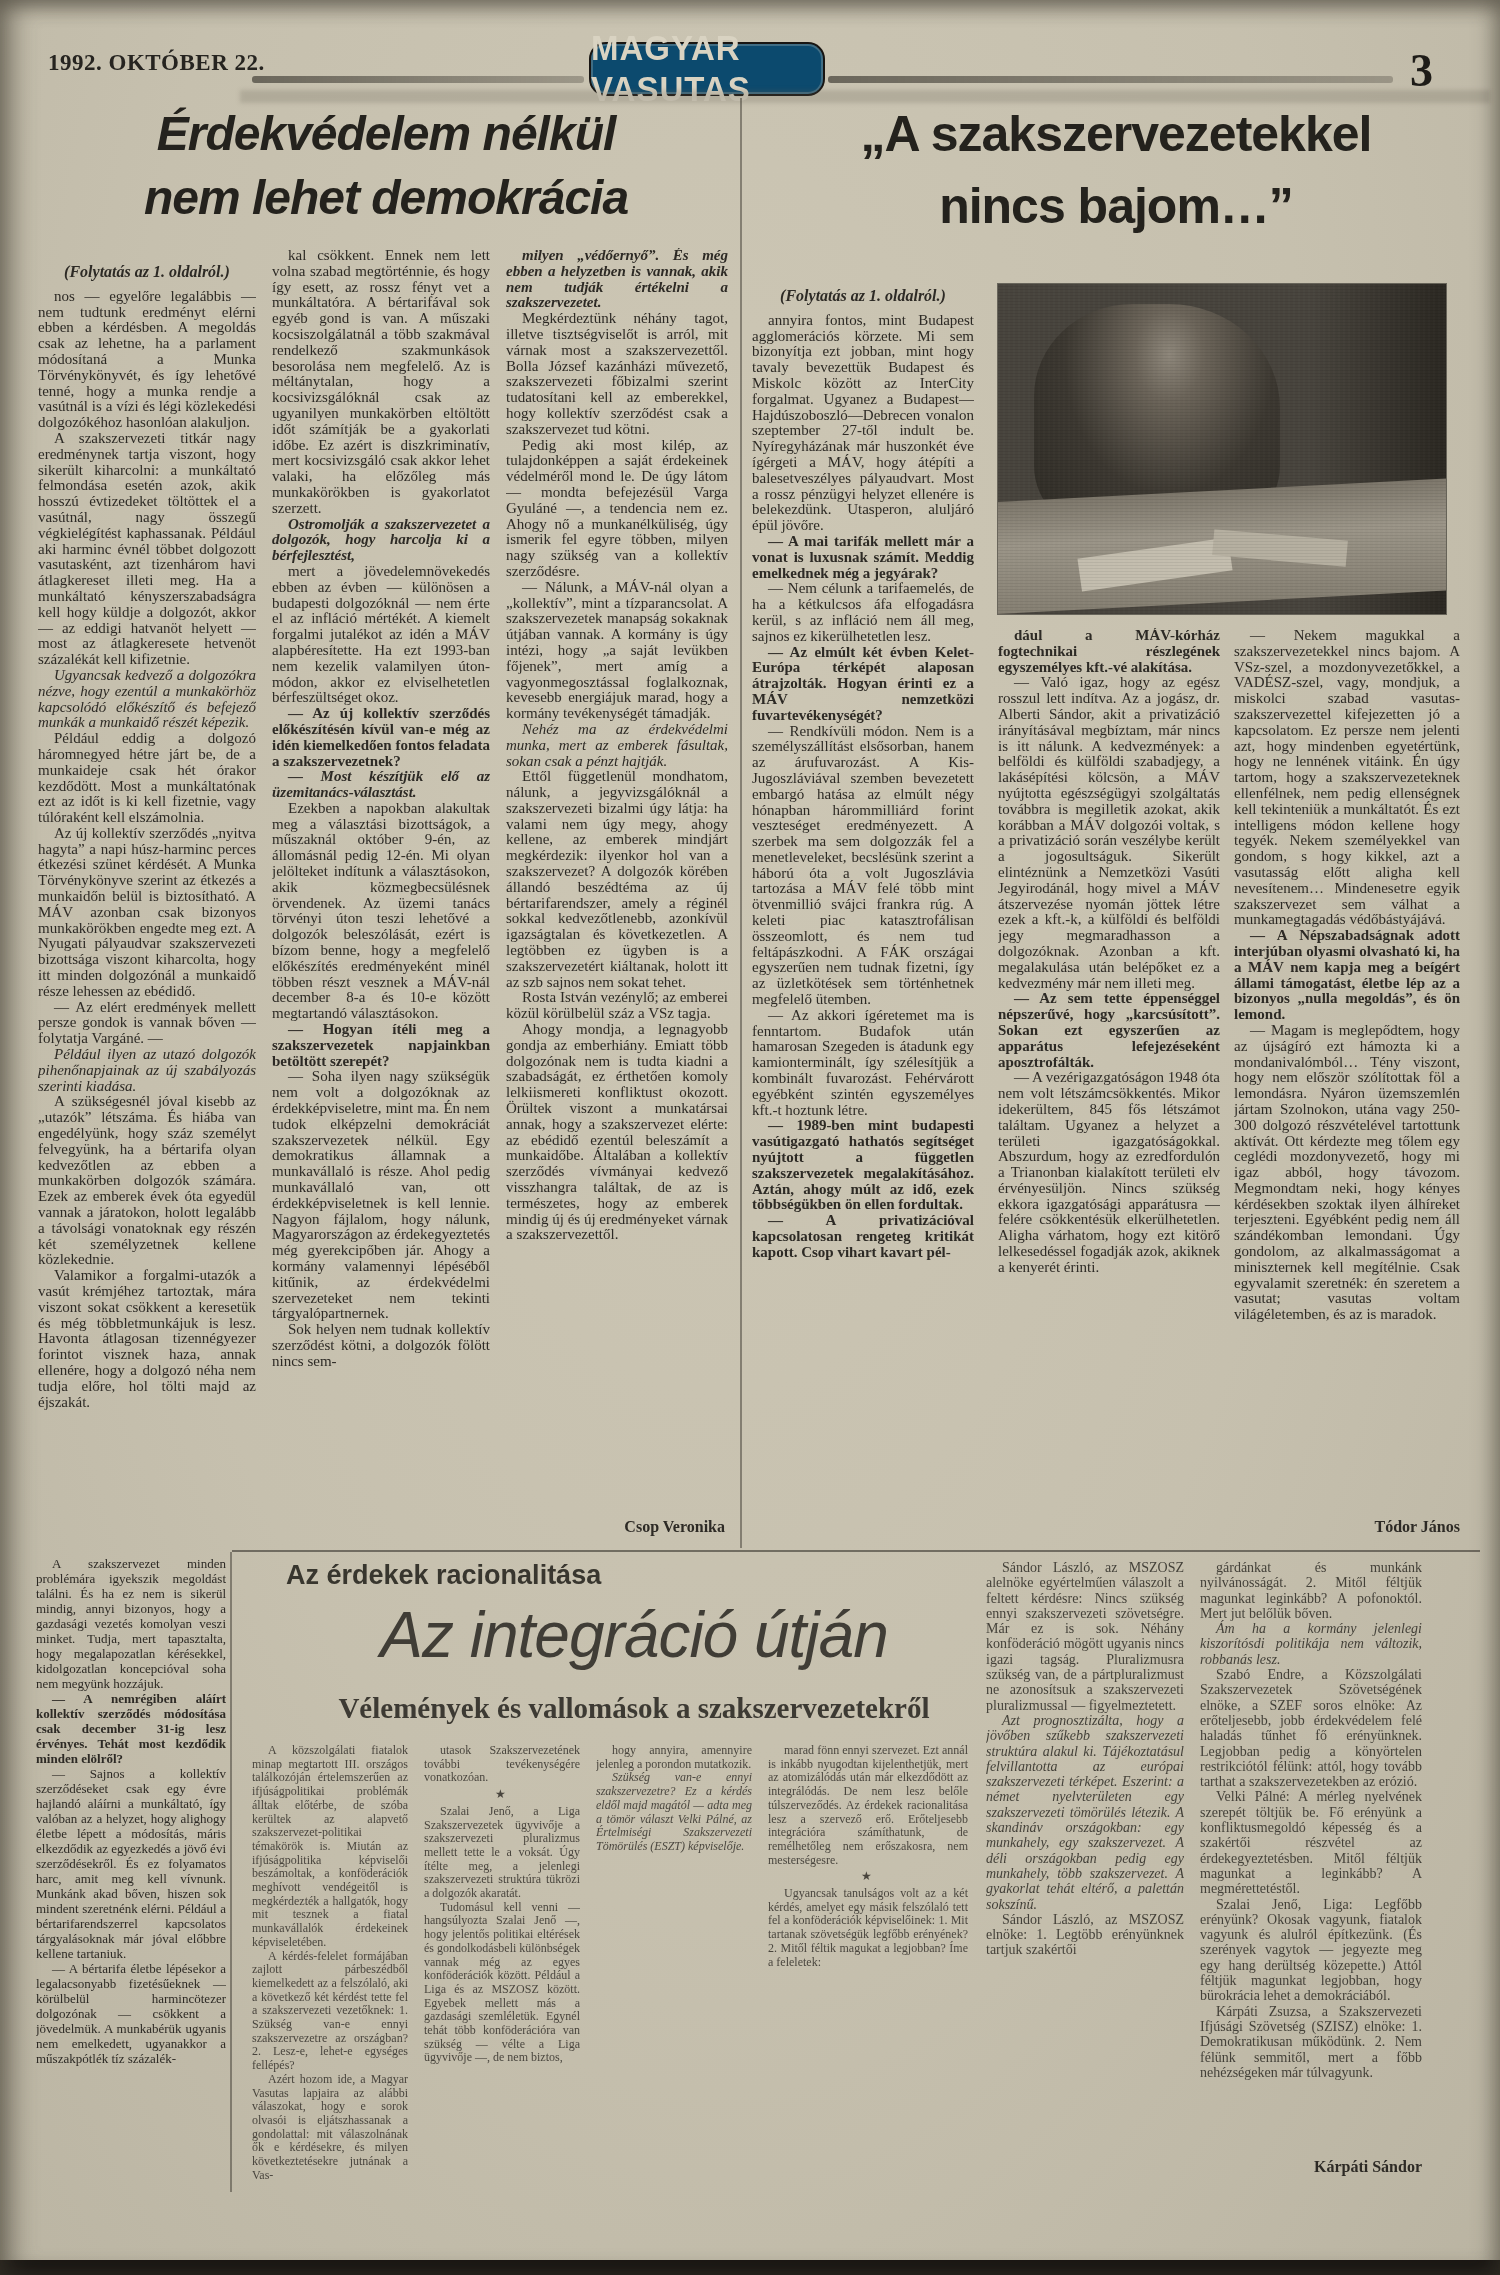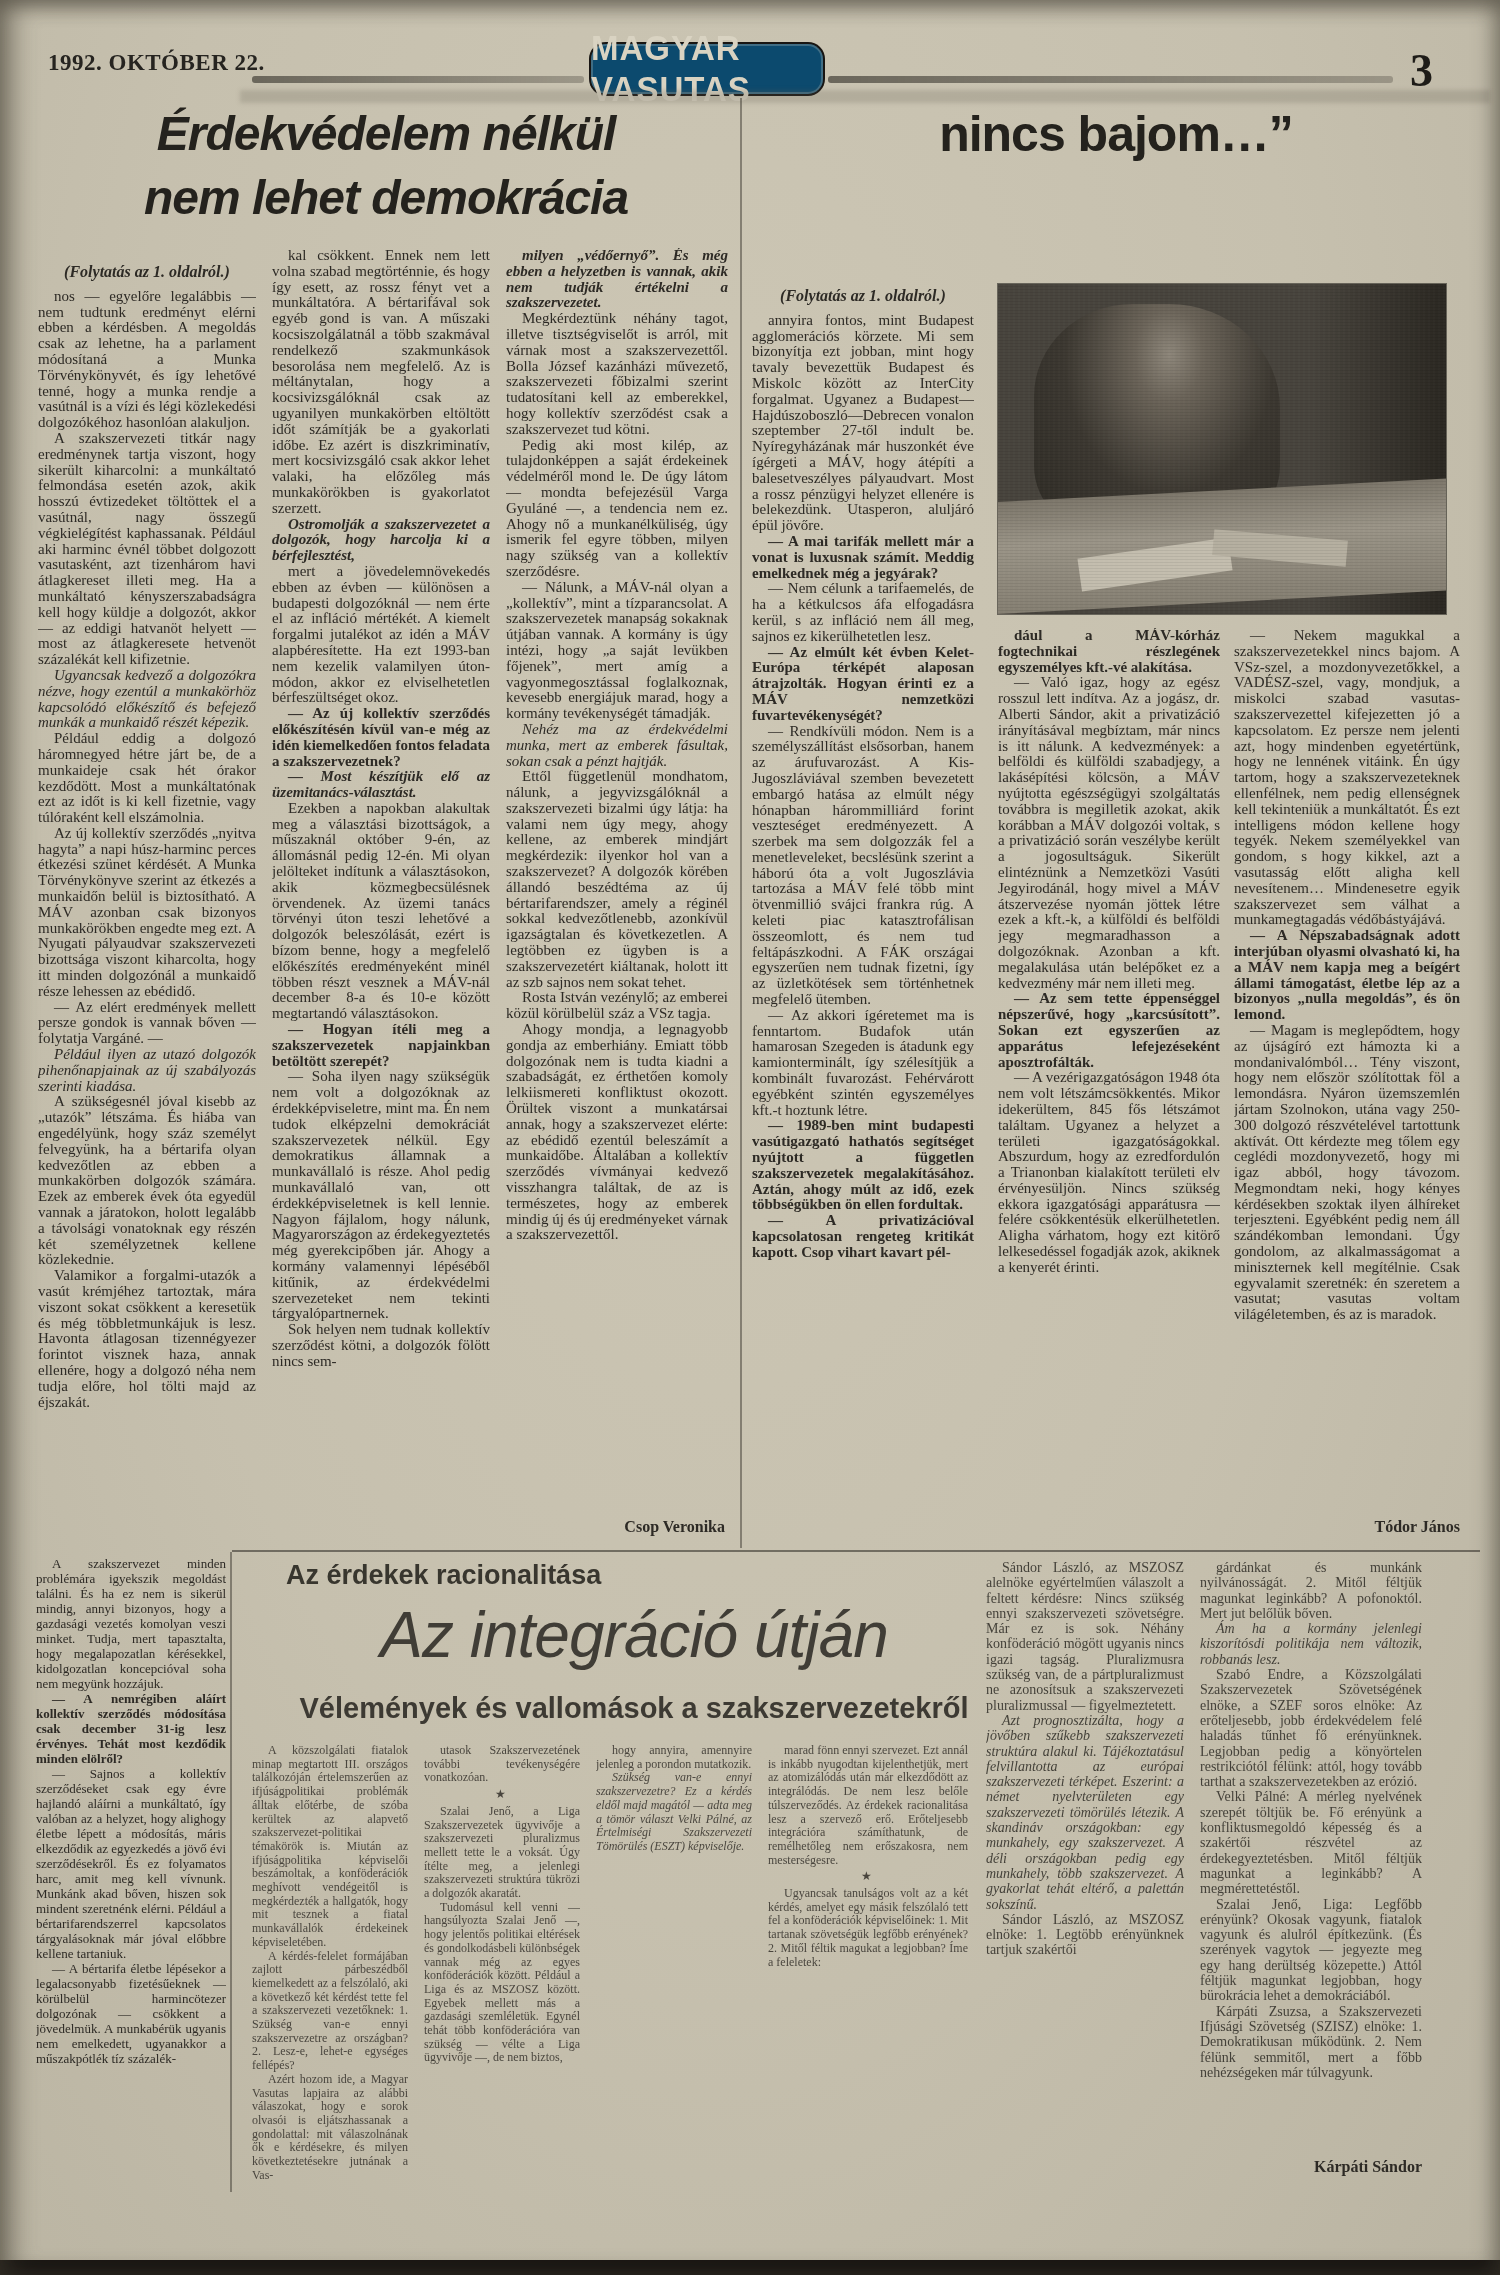--- a/index.html
+++ b/index.html
@@ -36,21 +36,21 @@
   .para.c{text-align:center;text-indent:0;font-style:italic;font-weight:bold;margin:16px 0 9px;font-size:16px;}
   .para.i{font-style:italic;}
   .para.b{font-weight:bold;}
   .para.bi{font-weight:bold;font-style:italic;}
   .para.star{text-align:center;text-indent:0;letter-spacing:3px;margin:3px 0;}
   .sig{font-weight:bold;font-size:16px;text-align:right;}
   
   .kicker{font-family:"Liberation Sans",sans-serif;font-weight:bold;font-size:27px;color:rgba(36,34,29,.88);}
   .bighead{font-family:"Liberation Sans",sans-serif;font-style:italic;font-weight:500;
     font-size:64px;letter-spacing:-1px;text-align:center;color:rgba(40,38,33,.85);}
-  .subhead{font-family:Liberation Sans, sans-serif;font-weight:bold;font-size:29px;
+  .subhead{font-family:Liberation Serif, serif;font-weight:bold;font-size:29px;
     text-align:center;color:rgba(36,34,29,.85);}
   
   .photo{background:#48443d;overflow:hidden;box-shadow:0 0 0 1px rgba(40,38,33,.6);}
   .ph-grain{position:absolute;inset:0;opacity:.25;
     background:repeating-linear-gradient(0deg, rgba(0,0,0,.25) 0 1px, transparent 1px 3px),
                repeating-linear-gradient(90deg, rgba(255,255,255,.06) 0 2px, transparent 2px 5px);}
   .ph-figure{position:absolute;left:8%;top:6%;width:55%;height:70%;
     background:radial-gradient(ellipse at 55% 22%, #8d867a 0%, #6b6459 18%, #3c3831 55%, #2e2b25 100%);
     border-radius:40% 45% 30% 30%;}
   .ph-desk{position:absolute;left:0;bottom:0;width:100%;height:34%;
@@ -111,20 +111,21 @@
     <p class="para i">Nehéz ma az érdekvédelmi munka, mert az emberek fásultak, sokan csak a pénzt hajtják.</p>
     <p class="para">Ettől függetlenül mondhatom, nálunk, a jegyvizsgálóknál a szakszervezeti bizalmi úgy látja: ha valami nem úgy megy, ahogy kellene, az emberek mindjárt megkérdezik: ilyenkor hol van a szakszervezet? A dolgozók körében állandó beszédtéma az új bértarifarendszer, amely a réginél sokkal kedvezőtlenebb, azonkívül igazságtalan és következetlen. A legtöbben ez ügyben is a szakszervezetért kiáltanak, holott itt az szb sajnos nem sokat tehet.</p>
     <p class="para">Rosta István vezénylő; az emberei közül körülbelül száz a VSz tagja.</p>
     <p class="para">Ahogy mondja, a legnagyobb gondja az emberhiány. Emiatt több dolgozónak nem is tudta kiadni a szabadságát, ez érthetően komoly lelkiismereti konfliktust okozott. Örültek viszont a munkatársai annak, hogy a szakszervezet elérte: az ebédidő ezentúl beleszámít a munkaidőbe. Általában a kollektív szerződés vívmányai kedvező visszhangra találtak, de az is természetes, hogy az emberek mindig új és új eredményeket várnak a szakszervezettől.</p>
   </div>
 <div class="abs sig" style="left:540px;top:1518px;width:185px;">Csop Veronika</div>
 
 <div class="abs vrule" style="left:740px;top:98px;height:1450px;"></div>
 
 <div class="abs hl-right" style="left:752px;top:98px;width:728px;">
+  <div>„A szakszervezetekkel</div>
   <div>nincs bajom…”</div>
 </div>
 
 <div class="abs col maincol" style="left:752px;top:272px;width:222px;height:1272px;">
     <p class="para c">(Folytatás az 1. oldalról.)</p>
     <p class="para">annyira fontos, mint Budapest agglomerációs körzete. Mi sem bizonyítja ezt jobban, mint hogy tavaly bevezettük Budapest és Miskolc között az InterCity forgalmat. Ugyanez a Budapest—Hajdúszoboszló—Debrecen vonalon szeptember 27-től indult be. Nyíregyházának már huszonkét éve ígérgeti a MÁV, hogy átépíti a balesetveszélyes pályaudvart. Most a rossz pénzügyi helyzet ellenére is belekezdünk. Utasperon, aluljáró épül jövőre.</p>
     <p class="para b">— A mai tarifák mellett már a vonat is luxusnak számít. Meddig emelkednek még a jegyárak?</p>
     <p class="para">— Nem célunk a tarifaemelés, de ha a kétkulcsos áfa elfogadásra kerül, s az infláció nem áll meg, sajnos ez kikerülhetetlen lesz.</p>
     <p class="para b">— Az elmúlt két évben Kelet-Európa térképét alaposan átrajzolták. Hogyan érinti ez a MÁV nemzetközi fuvartevékenységét?</p>
     <p class="para">— Rendkívüli módon. Nem is a személyszállítást elsősorban, hanem az árufuvarozást. A Kis-Jugoszláviával szemben bevezetett embargó hatása az elmúlt négy hónapban hárommilliárd forint veszteséget eredményezett. A szerbek ma sem dolgozzák fel a menetleveleket, becslésünk szerint a háború óta a volt Jugoszlávia tartozása a MÁV felé több mint ötvenmillió svájci frankra rúg. A keleti piac katasztrofálisan összeomlott, és nem tud feltápászkodni. A FÁK országai egyszerűen nem tudnak fizetni, így az üzletkötések sem történhetnek megfelelő ütemben.</p>

